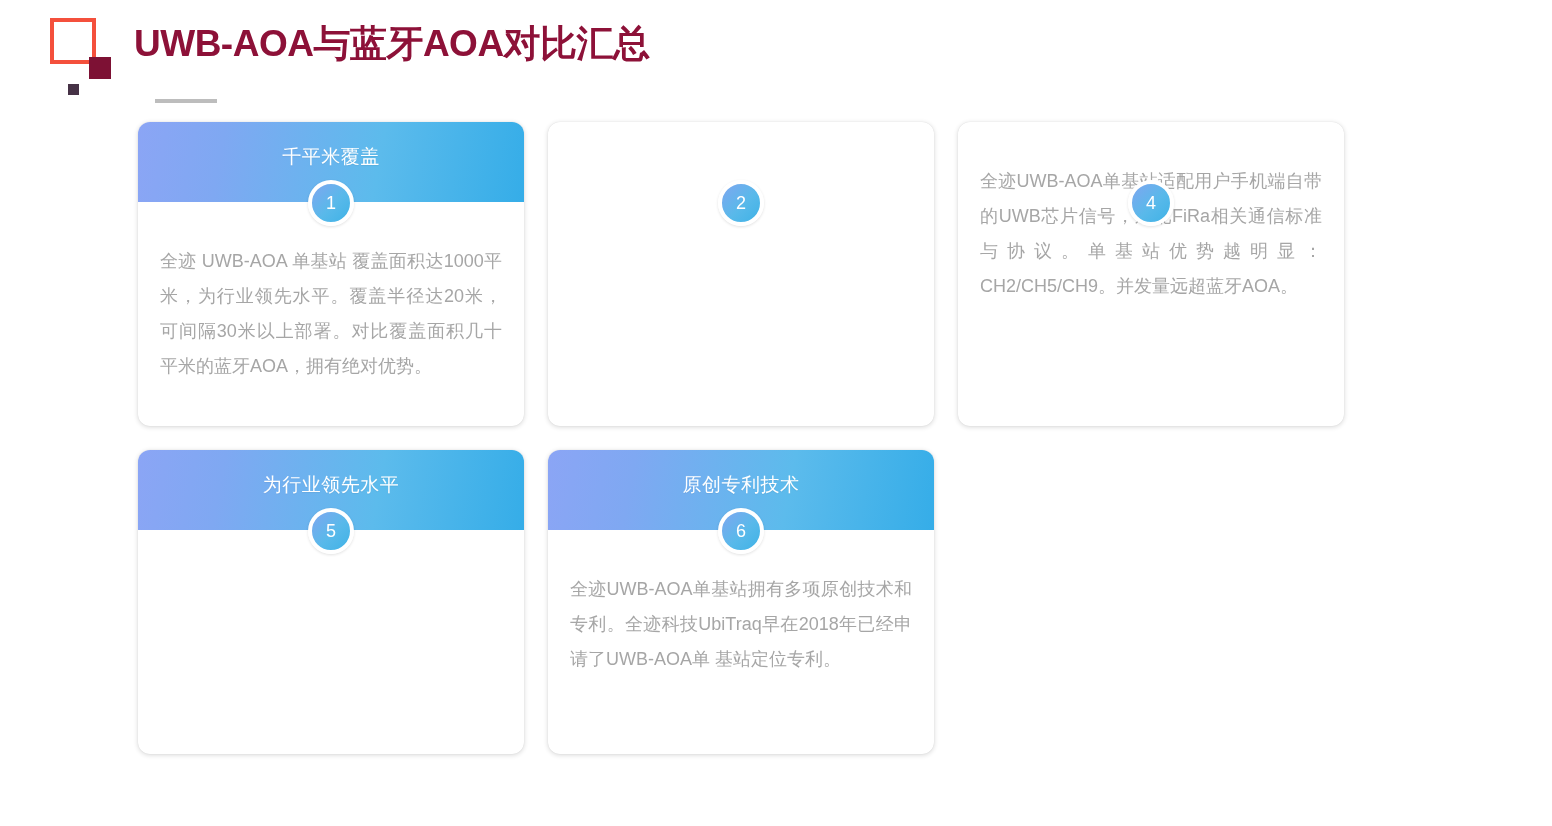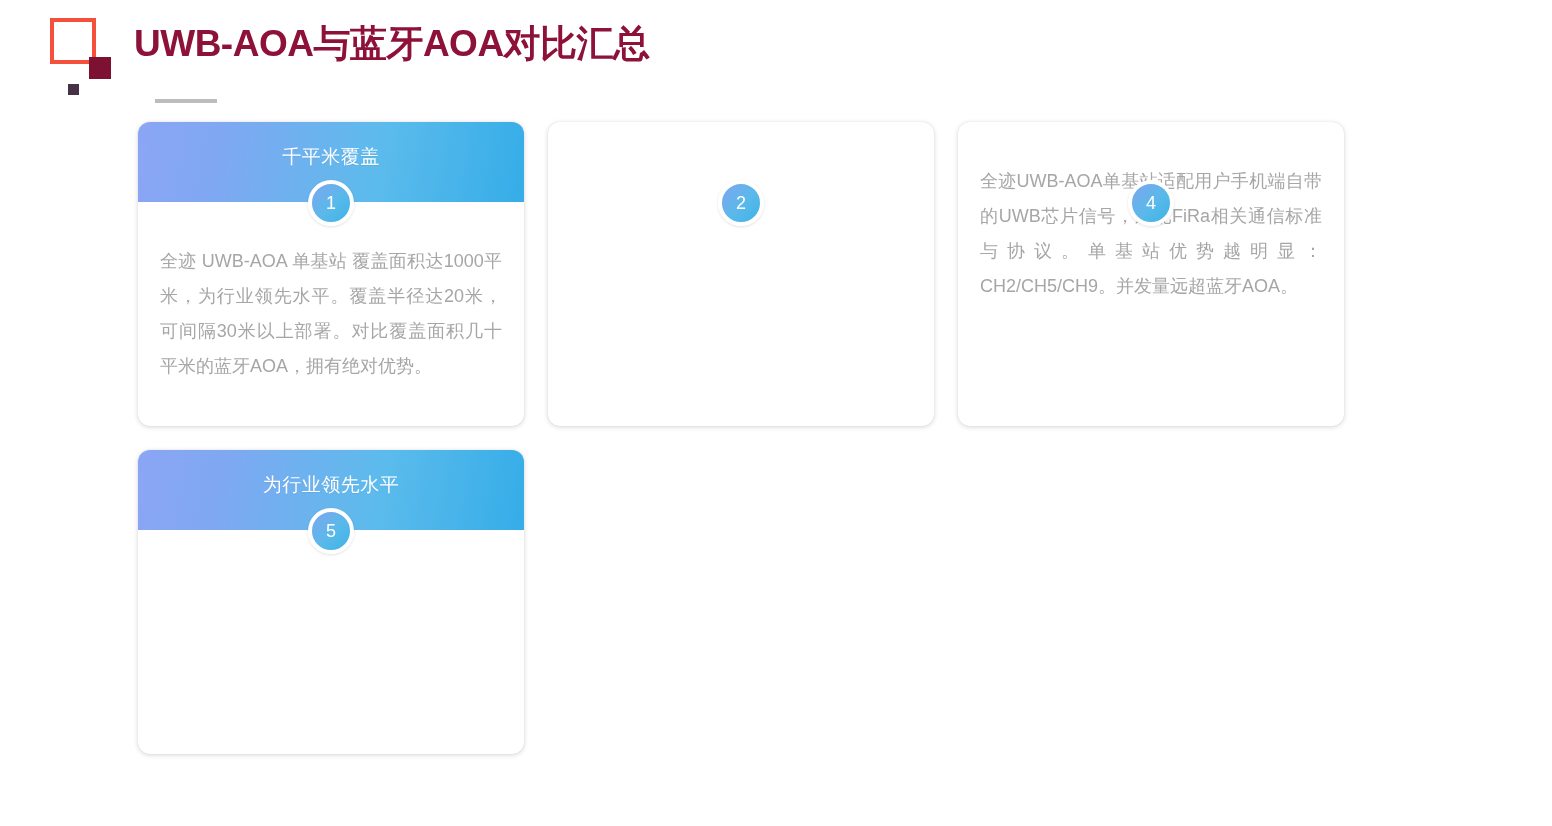--- a/index.html
+++ b/index.html
@@ -200,14 +200,25 @@
 
   <div class="card">
     <div class="card-header">
       <div class="card-header-title">为行业领先水平</div>
     </div>
     <div class="badge">
       <span class="badge-num">5</span>
     </div>
   </div>
 
+  <div class="card">
+    <div class="card-header">
+      <div class="card-header-title">原创专利技术</div>
+    </div>
+    <div class="badge">
+      <span class="badge-num">6</span>
+    </div>
+    <div class="card-body">
+      <div class="card-text">全迹UWB-AOA单基站拥有多项原创技术和专利。全迹科技UbiTraq早在2018年已经申请了UWB-AOA单 基站定位专利。</div>
+    </div>
+  </div>
 
 </div>
 
 </body></html>

